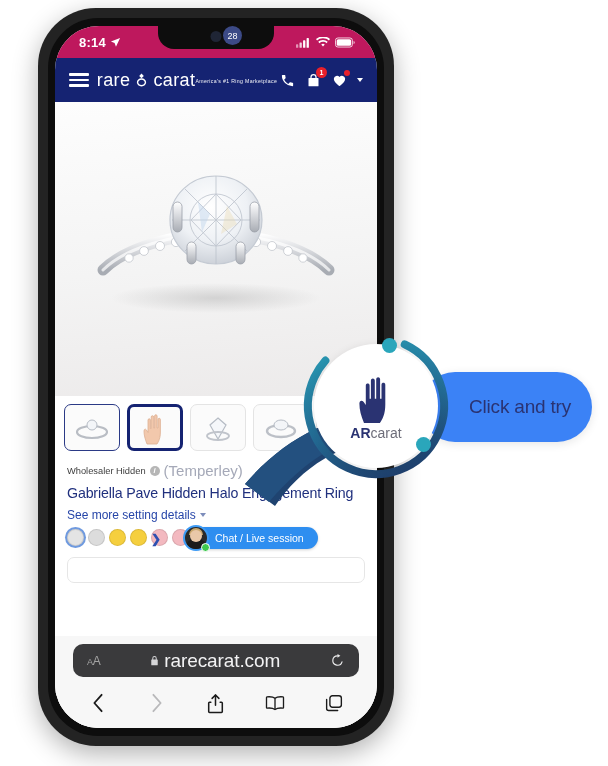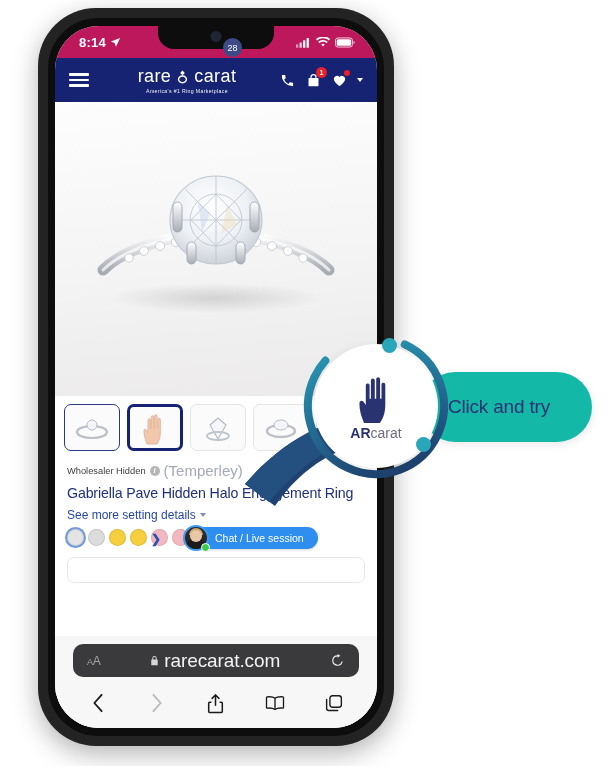--- a/index.html
+++ b/index.html
@@ -58,21 +58,21 @@
   }
 
   
   .site-header {
     height: 44px; background: #152372;
     display: flex; align-items: center;
     padding: 0 14px 0 14px;
   }
   .hamburger { width: 20px; display: flex; flex-direction: column; gap: 3px; cursor: pointer; }
   .hamburger i { display: block; height: 2.4px; background: #fff; border-radius: 1px; }
-  .brand { flex: 1; display: flex; flex-direction: column; align-items: center; justify-content: center; margin-left: 6px; }
+  .brand { flex: 1; display: flex; flex-direction: row; align-items: center; justify-content: center; margin-left: 6px; }
   .brand-row { display: flex; align-items: center; gap: 5px; }
   .brand-word { color: #ffffff; font-size: 18px; letter-spacing: .4px; }
   .brand-tag { color: #ffffff; font-size: 5.2px; letter-spacing: .35px; margin-top: 1px; opacity: .95; }
   .hdr-icons { display: flex; align-items: center; gap: 9px; }
   .hdr-ic { position: relative; width: 17px; height: 17px; display: flex; align-items: center; justify-content: center; cursor: pointer; }
   .badge-num {
     position: absolute; top: -5px; right: -5px;
     background: #e8202a; color: #fff;
     font-size: 7px; font-weight: bold;
     min-width: 11px; height: 11px; line-height: 11px;
@@ -103,21 +103,21 @@
   .thumb {
     position: relative; flex: 0 0 auto;
     width: 56px; height: 47px; border-radius: 7px;
     background: #fbfbfb; border: 1.2px solid #e4e4e4;
     display: flex; align-items: center; justify-content: center;
     overflow: hidden; cursor: pointer;
   }
   .thumb.sel-thin { border: 1.6px solid #2b3a86; }
   .thumb.sel-thick { border: 3px solid #152372; }
   .thumb-badge {
-    position: absolute; left: 168px; top: 12px;
+    position: absolute; left: 168px; top: 0;
     width: 19px; height: 19px; border-radius: 50%;
     background: #3c4a86; color: #fff;
     font-size: 9px; display: flex; align-items: center; justify-content: center;
     z-index: 12;
   }
 
   
   .prod-block { padding: 5px 12px 0 12px; background: #fff; }
   .wholesaler {
     display: flex; align-items: center; gap: 4px;
@@ -214,22 +214,22 @@
     background: #f7f7f7;
   }
   .stool { width: 22px; height: 22px; display: flex; align-items: center; justify-content: center; cursor: pointer; }
 
   
   .callout { position: absolute; left: 300px; top: 332px; z-index: 40; }
   .pill-try {
     position: absolute; left: 120px; top: 40px;
     width: 172px; height: 70px;
     border-radius: 36px;
-    background: #14b8a6;
-    display: flex; align-items: center; 
+    background: #3b82f6;
+    display: flex; align-items: center; justify-content: center;
     padding-left: 28px;
     box-shadow: 0 2px 10px rgba(0,0,0,.10);
   }
   .pill-try-txt { color: #2a3372; font-size: 19px; letter-spacing: -.2px; }
   .ar-circle {
     position: absolute; left: 14px; top: 12px;
     width: 124px; height: 124px; border-radius: 50%;
     background: #ffffff;
     display: flex; flex-direction: column; align-items: center; justify-content: center;
     z-index: 3;

